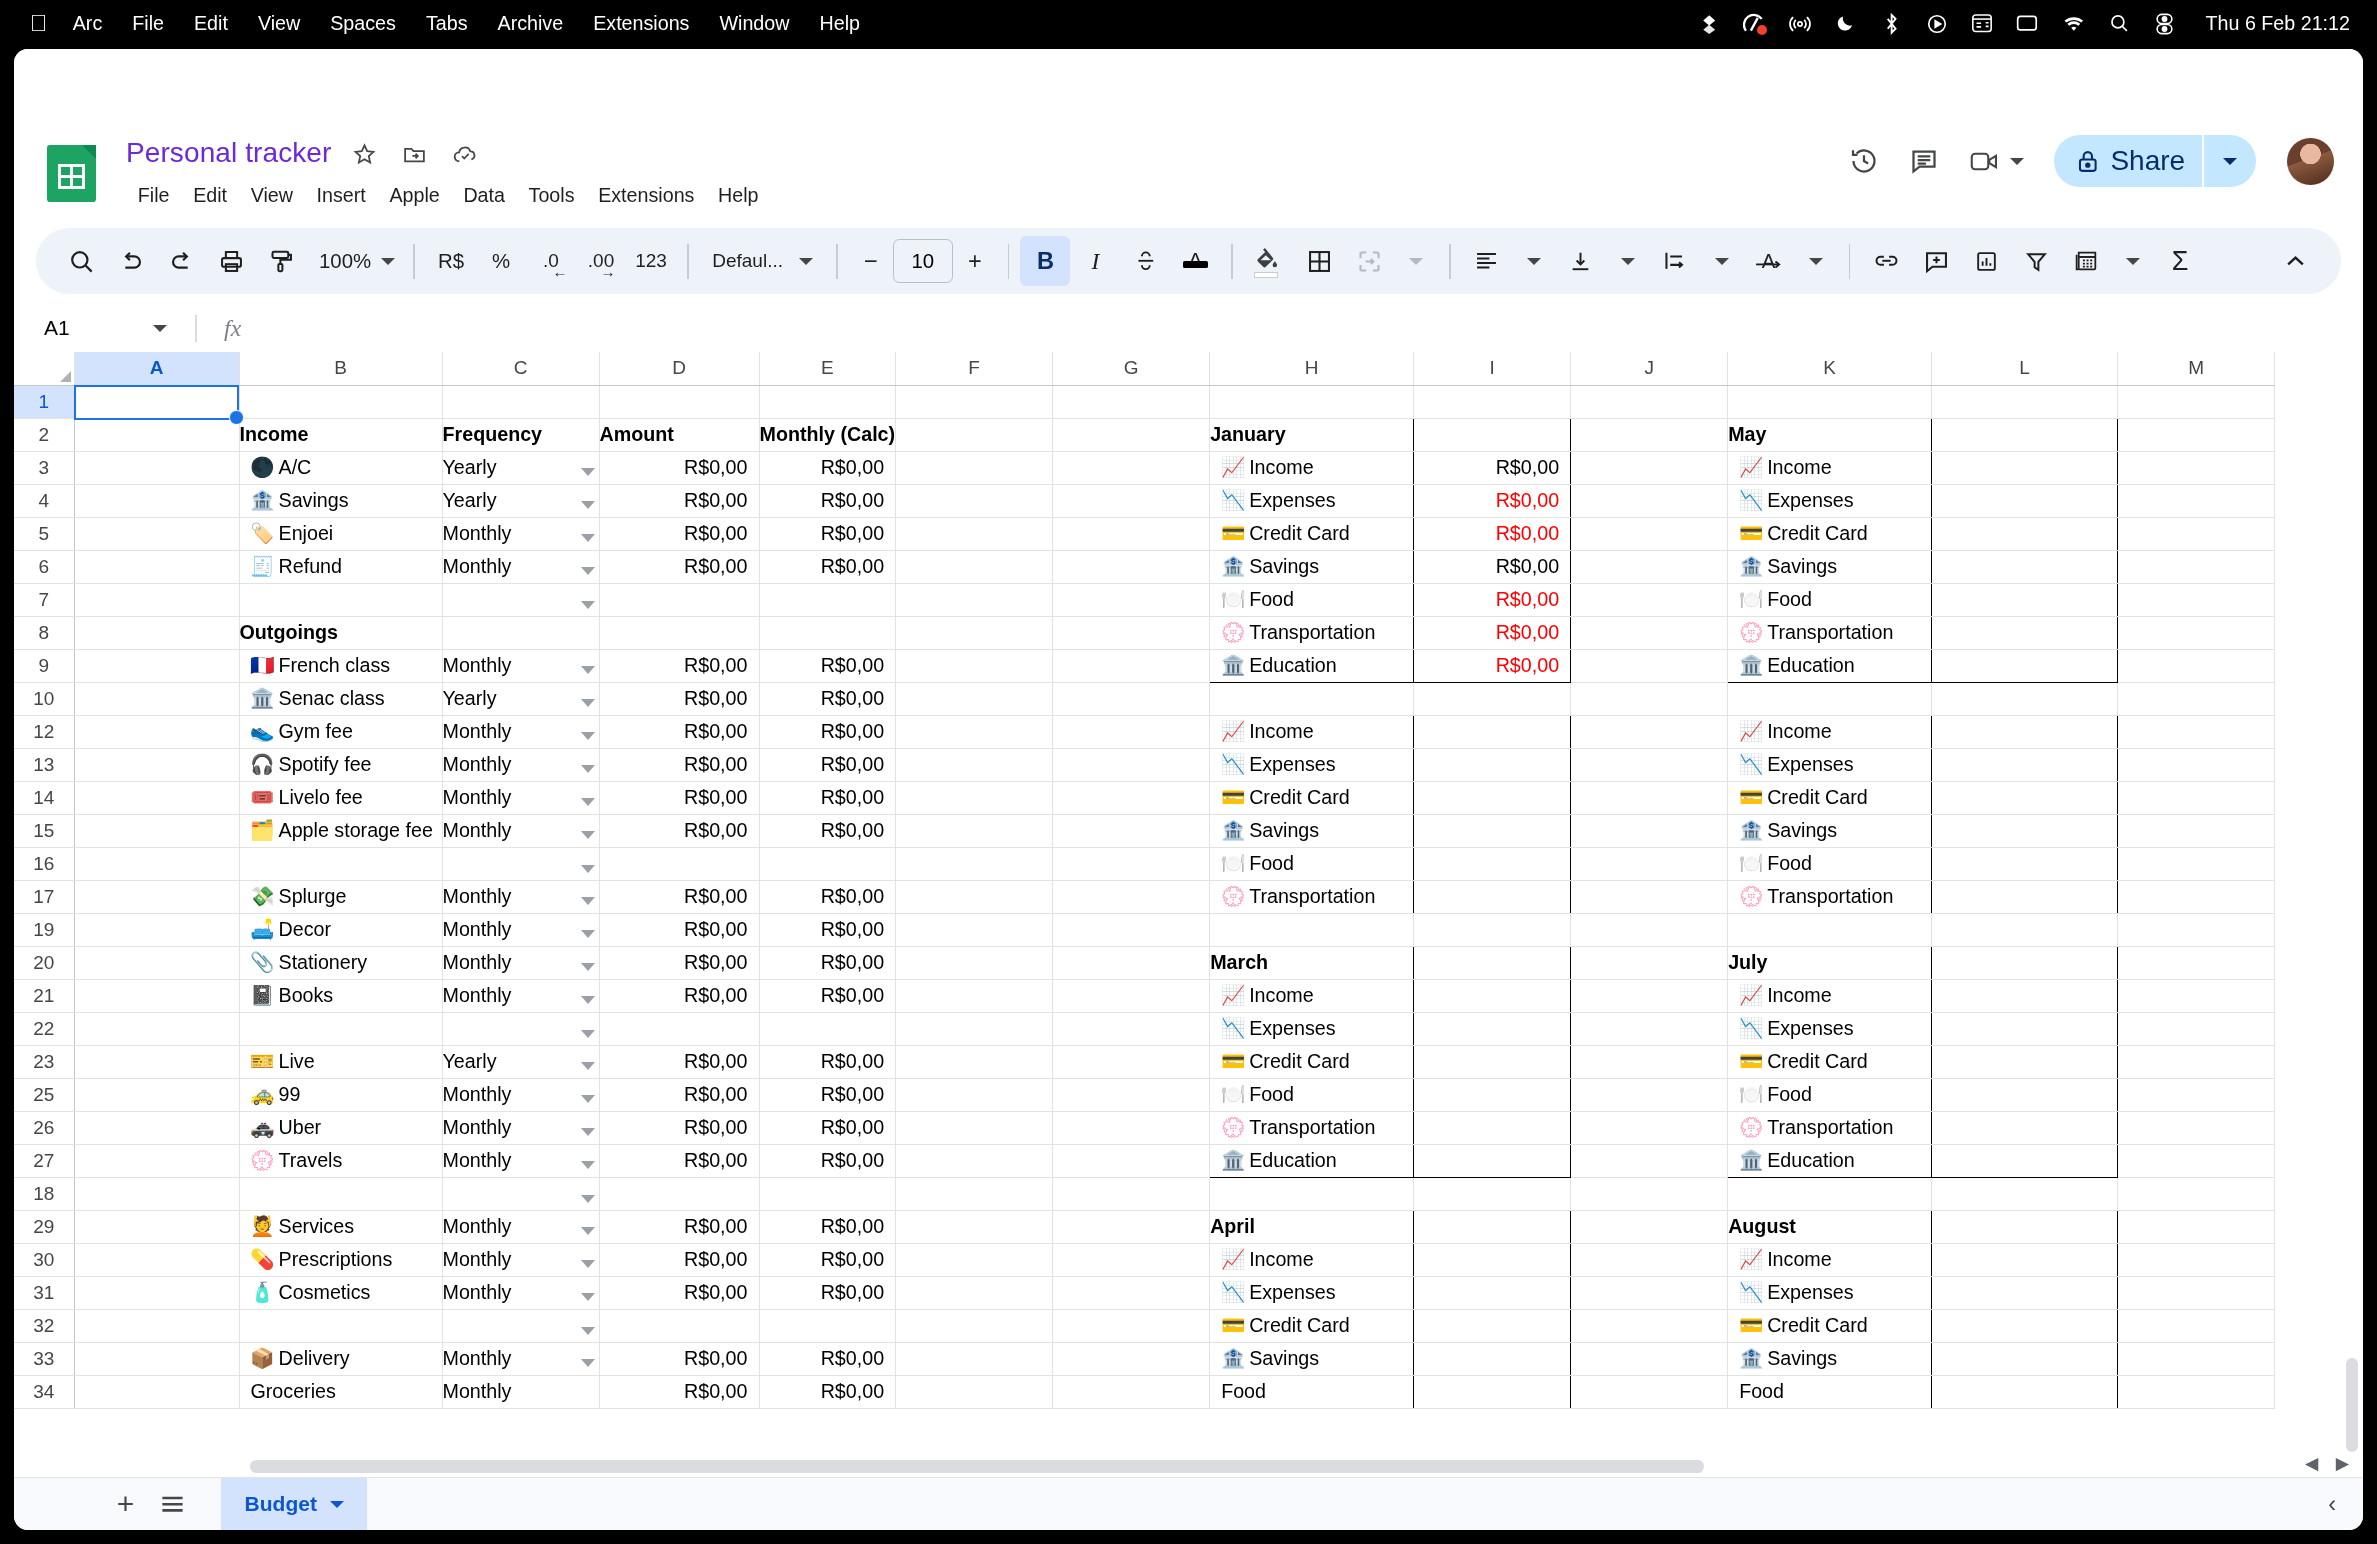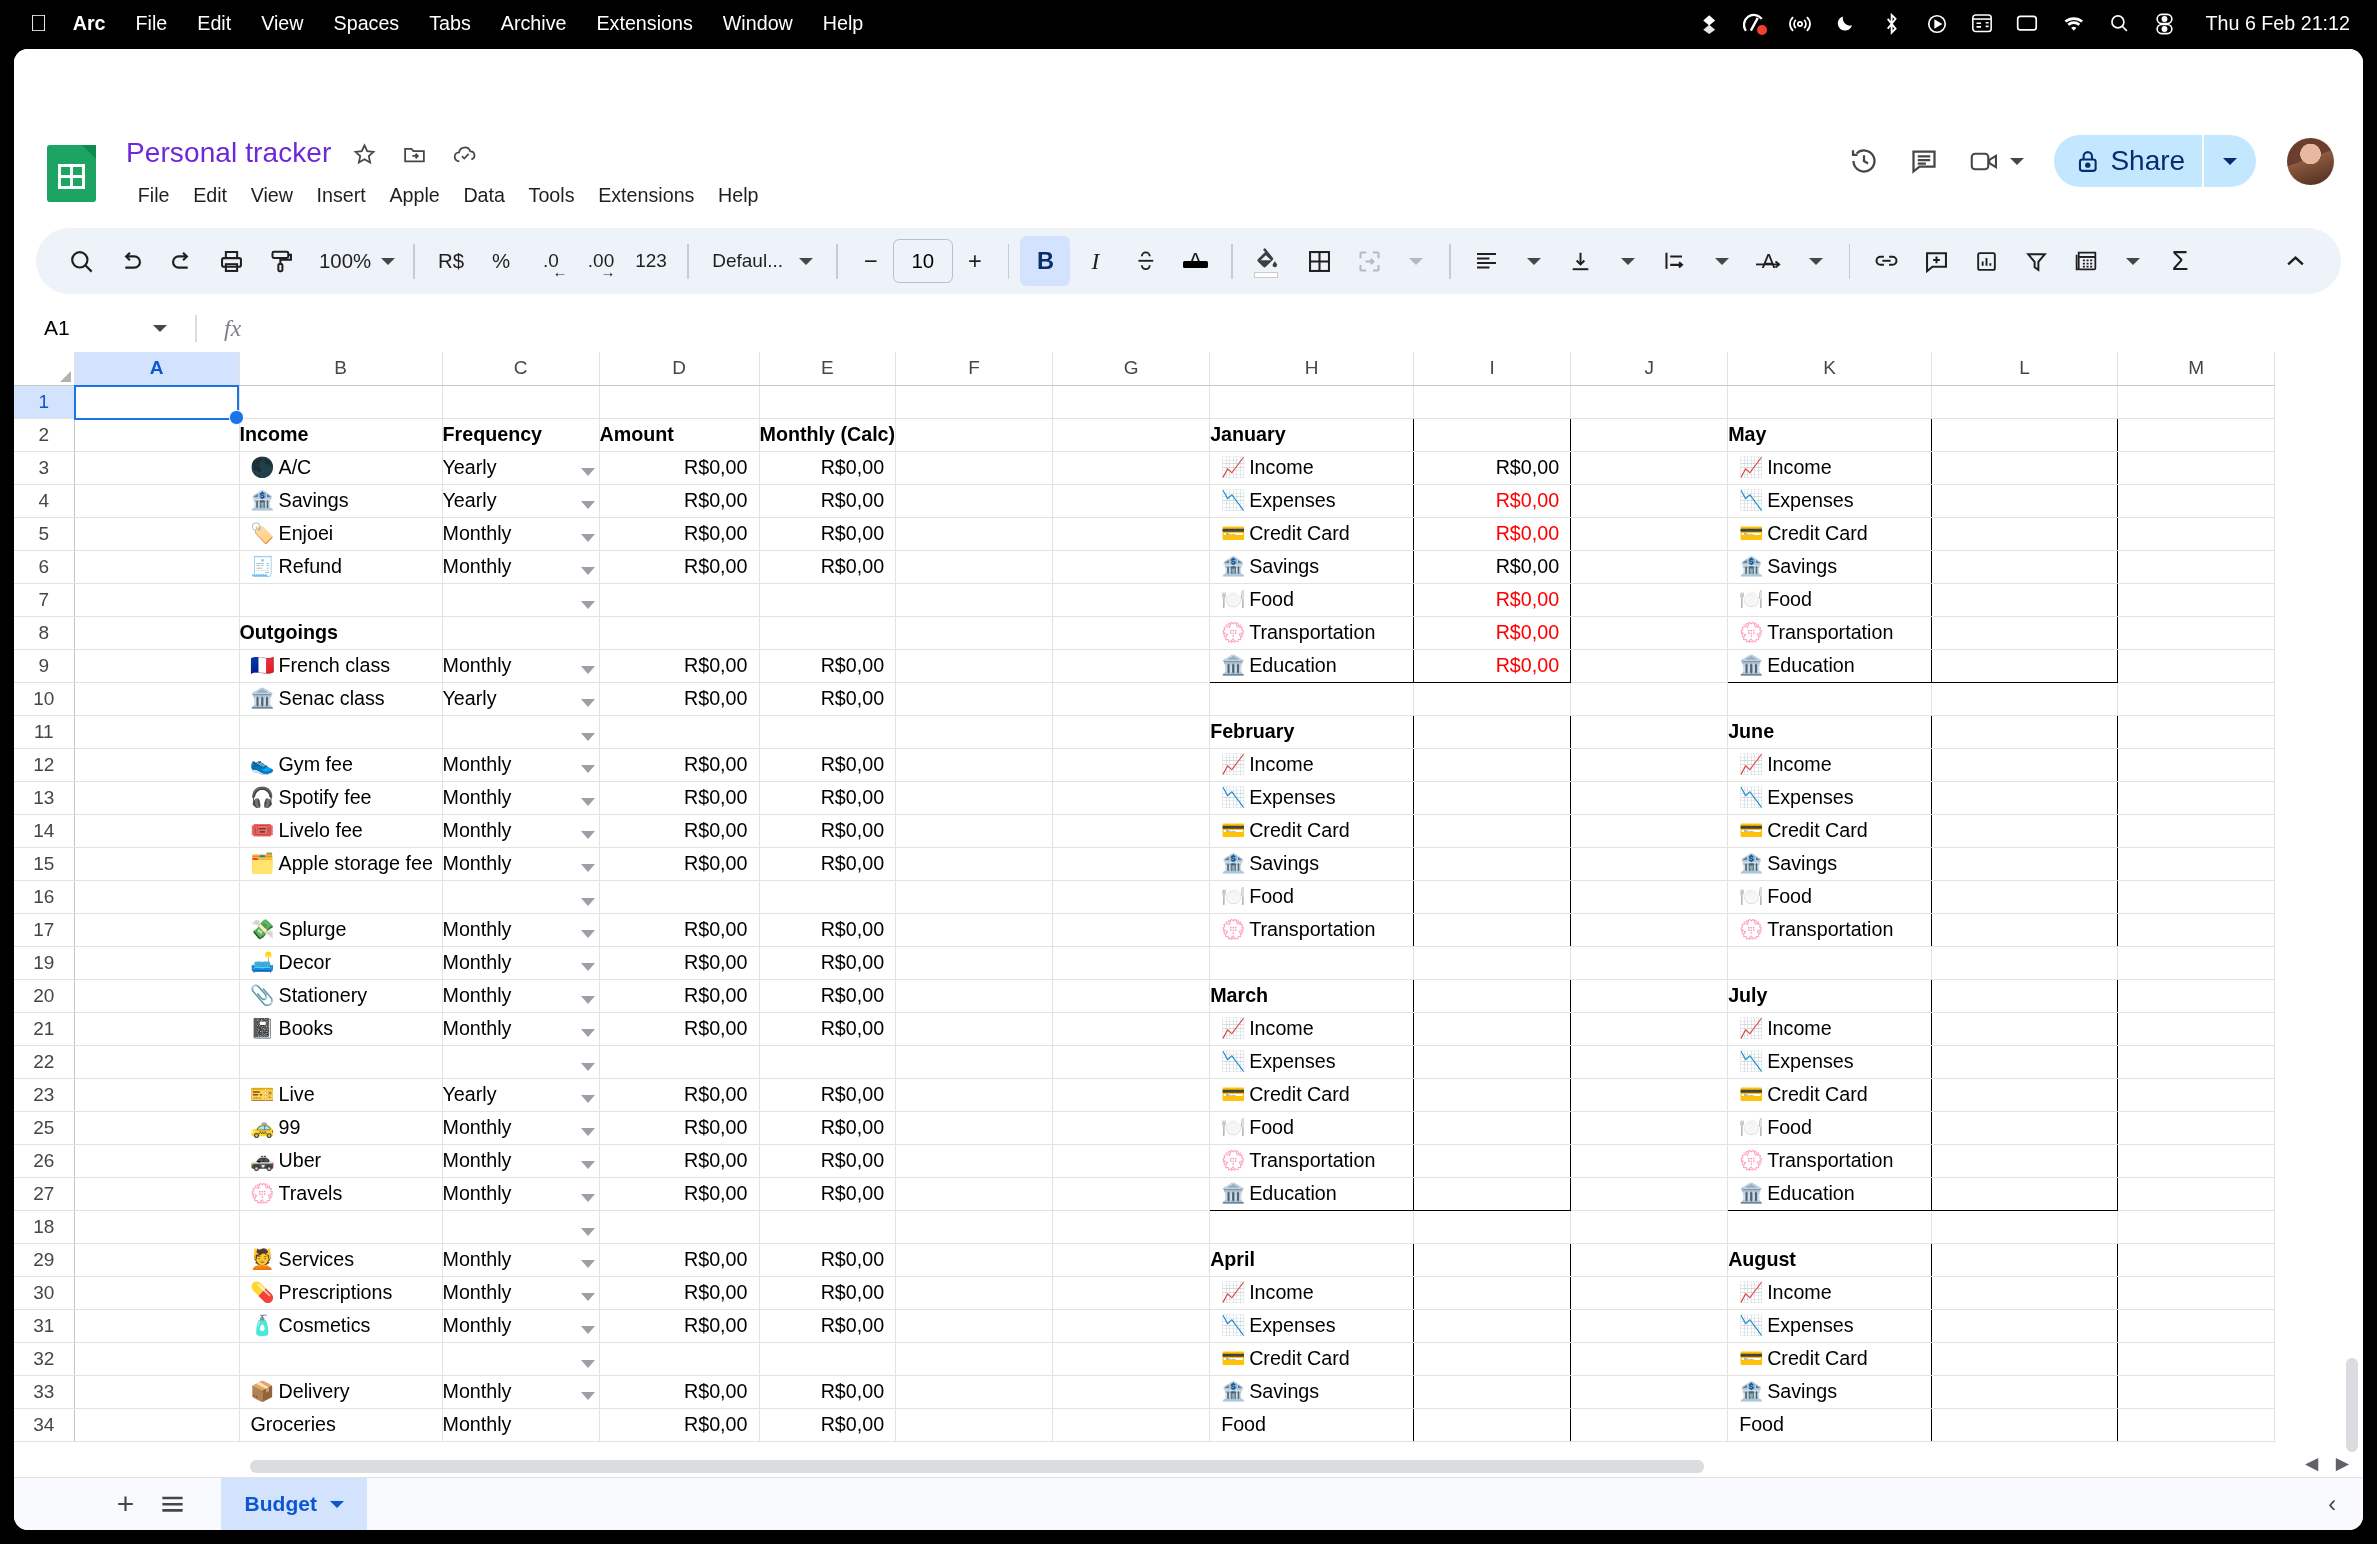--- a/index.html
+++ b/index.html
@@ -11,21 +11,21 @@
   }
 
   
   .macbar{
     position:absolute; left:0; top:0; width:2377px; height:47px;
     background:#000; color:#fff; display:flex; align-items:center;
     font-size:19.7px;
   }
   .macbar .apple{ margin-left:30px; margin-right:25px; font-size:23.6px; line-height:1; }
   .macbar .mitem{ margin-right:30px; white-space:nowrap; }
-  .macbar .mitem.bold{ font-weight:bold; }
+  .macbar .mitem.bold{ font-weight:normal; }
   .macbar .right{ position:absolute; right:27px; top:0; height:47px; display:flex; align-items:center; gap:22px;}
   .macbar .right .ic{ width:23.6px; height:23.6px; display:flex; align-items:center; justify-content:center;}
   .macbar .clock{ font-size:19.7px; white-space:nowrap; margin-left:7px;}
 
   
   .win{
     position:absolute; left:14px; top:49px; width:2349px; height:1481px;
     background:#fff; border-radius:14px; overflow:hidden;
   }
 
@@ -698,38 +698,20 @@
             <td class="cell"></td>
             <td class="cell"></td>
             <td class="cell"></td>
             <td class="cell"></td>
             <td class="cell"></td>
             <td class="cell"></td>
             <td class="cell"></td>
             <td class="cell"></td>
           </tr>
           <tr>
-            <td class="rowhdr">11</td>
-            <td class="cell"></td>
-            <td class="cell"></td>
-            <td class="cell">
-              <span class="dd"></span>
-            </td>
-            <td class="cell"></td>
-            <td class="cell"></td>
-            <td class="cell"></td>
-            <td class="cell"></td>
-            <td class="cell boxed-l boxed-r boxed-t b boxed-t">February</td>
-            <td class="cell boxed-l boxed-r boxed-t r"></td>
-            <td class="cell"></td>
-            <td class="cell boxed-l boxed-r boxed-t b boxed-t">June</td>
-            <td class="cell boxed-l boxed-r boxed-t r"></td>
-            <td class="cell"></td>
-          </tr>
-          <tr>
             <td class="rowhdr">12</td>
             <td class="cell"></td>
             <td class="cell emoji"><span class="em">👟</span>Gym fee</td>
             <td class="cell">Monthly<span class="dd"></span></td>
             <td class="cell r">R$0,00</td>
             <td class="cell r">R$0,00</td>
             <td class="cell"></td>
             <td class="cell"></td>
             <td class="cell boxed-l boxed-r emoji"><span class="em">📈</span>Income</td>
             <td class="cell boxed-l boxed-r r"></td>

